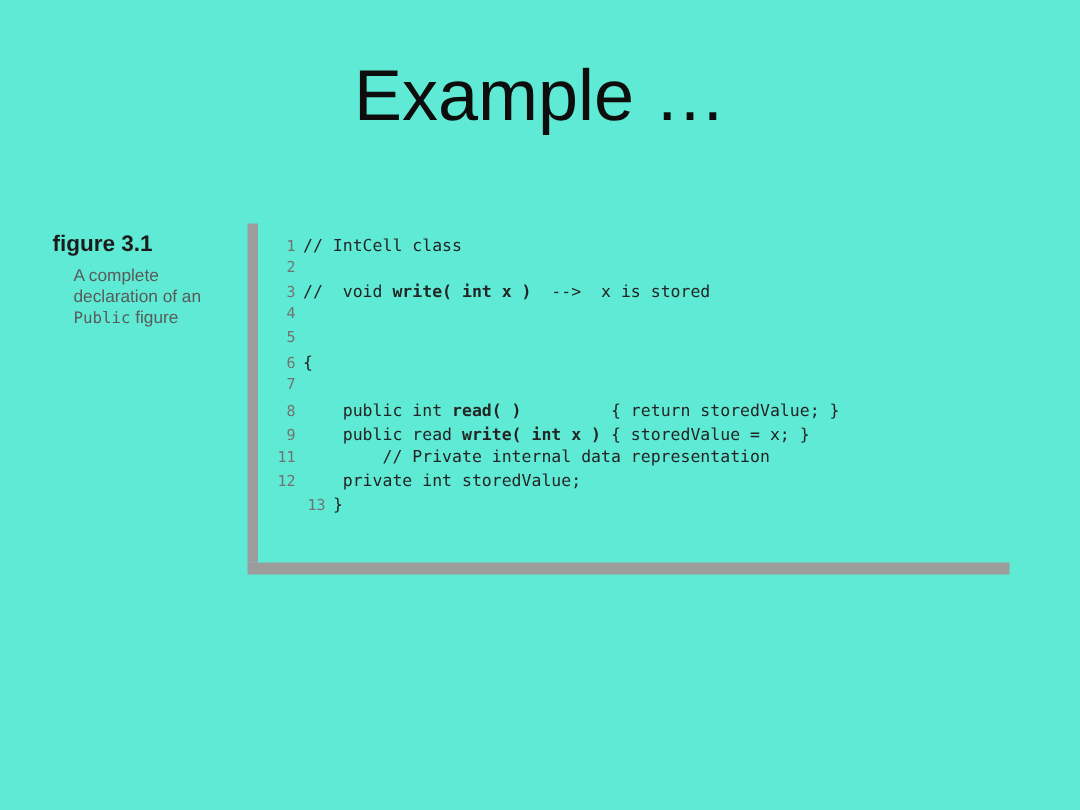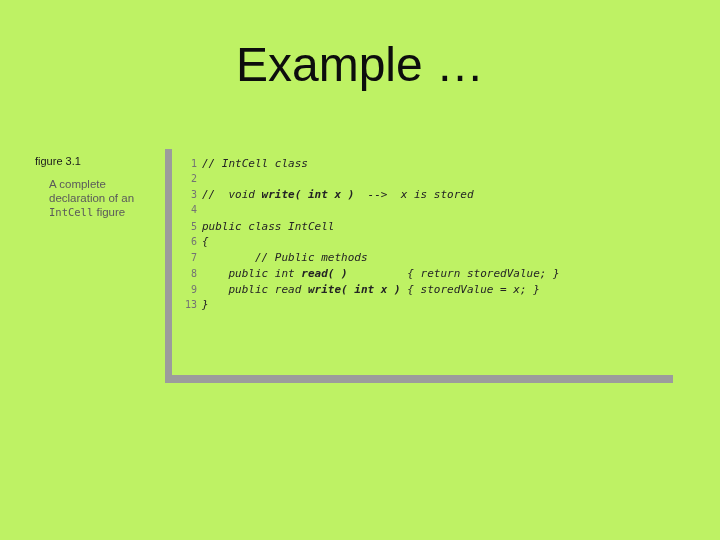--- a/index.html
+++ b/index.html
@@ -21,22 +21,22 @@
     font-weight: normal;
     line-height: 1;
     color: #0d0d0d;
     font-family: "Liberation Sans", sans-serif;
   }
 
   
   .figure-label {
     position: absolute;
     left: 35px; top: 155px;
-    font-size: 11px;
-    font-weight: normal;
+    font-size: 15px;
+    font-weight: bold;
     line-height: 1.1;
     color: #1b1b1b;
   }
   .figure-caption {
     position: absolute;
     left: 49px; top: 178px;
     font-size: 11.5px;
     line-height: 13.8px;
     color: #5a5a5a;
   }
@@ -75,39 +75,38 @@
   .line-num {
     width: 17px;
     flex: 0 0 17px;
     text-align: right;
     font-size: 10px;
     color: #737373;
   }
   .line-text {
     margin-left: 5px;
     white-space: pre;
-    font-style: italic;
   }
   .line-text b { font-weight: bold; }
 </style>
 </head>
 <body>
 
-<div class="slide" style="background: #bef264;">
+<div class="slide" style="background: #5eead4;">
 
   <h1 class="slide-title" style="color: rgb(13, 13, 13);">Example …</h1>
 
   <div>
 
     <div class="figure-label" style="color: rgb(27, 27, 27);">figure 3.1</div>
 
     <div class="figure-caption" id="figure-caption" style="color: rgb(90, 90, 90);">
         <div><span>A complete</span></div>
         <div><span>declaration of an</span></div>
-        <div><span class="mono">IntCell</span><span> figure</span></div>
+        <div><span class="mono">Public</span><span> figure</span></div>
       </div>
 
     <div class="vbar" style="background: rgb(156, 156, 156);"></div>
 
     <div class="hbar" style="background: rgb(156, 156, 156);"></div>
 
     <div class="code" id="code-listing" style="color: rgb(36, 36, 36);">
         <div class="code-line">
           <span class="line-num" style="color: rgb(115, 115, 115);">1</span>
           <span class="line-text"><span>// IntCell class</span></span>
@@ -118,38 +117,44 @@
         <div class="code-line">
           <span class="line-num" style="color: rgb(115, 115, 115);">3</span>
           <span class="line-text"><span>//  void </span><b>write( int x )</b><span>  </span><span>--&gt;  x is stored</span></span>
         </div>
         <div class="code-line">
           <span class="line-num" style="color: rgb(115, 115, 115);">4</span>
           <span class="line-text"></span>
         </div>
         <div class="code-line">
           <span class="line-num" style="color: rgb(115, 115, 115);">5</span>
-          <span class="line-text"><span>public class IntCell</span></span>
         </div>
         <div class="code-line">
           <span class="line-num" style="color: rgb(115, 115, 115);">6</span>
           <span class="line-text"><span>{</span></span>
         </div>
         <div class="code-line">
           <span class="line-num" style="color: rgb(115, 115, 115);">7</span>
-          <span class="line-text"><span>        // Public methods</span></span>
         </div>
         <div class="code-line">
           <span class="line-num" style="color: rgb(115, 115, 115);">8</span>
           <span class="line-text"><span>    public int </span><b>read( )</b><span>         </span><span>{ return storedValue; }</span></span>
         </div>
         <div class="code-line">
           <span class="line-num" style="color: rgb(115, 115, 115);">9</span>
           <span class="line-text"><span>    public read </span><b>write( int x )</b><span> </span><span>{ storedValue = x; }</span></span>
         </div>
         <div class="code-line">
-          <span class="line-num" style="color: rgb(115, 115, 115);">13</span>
+          <span class="line-num" style="color: rgb(115, 115, 115);">11</span>
+          <span class="line-text"><span>        // Private internal data representation</span></span>
+        </div>
+        <div class="code-line">
+          <span class="line-num" style="color: rgb(115, 115, 115);">12</span>
+          <span class="line-text"><span>    private int storedValue;</span></span>
+        </div>
+        <div class="code-line">
+          <span class="line-num" style="color: rgb(115, 115, 115); margin-left: 20px;">13</span>
           <span class="line-text"><span>}</span></span>
         </div>
       </div>
 
   </div>
 </div>
 
 </body></html>

